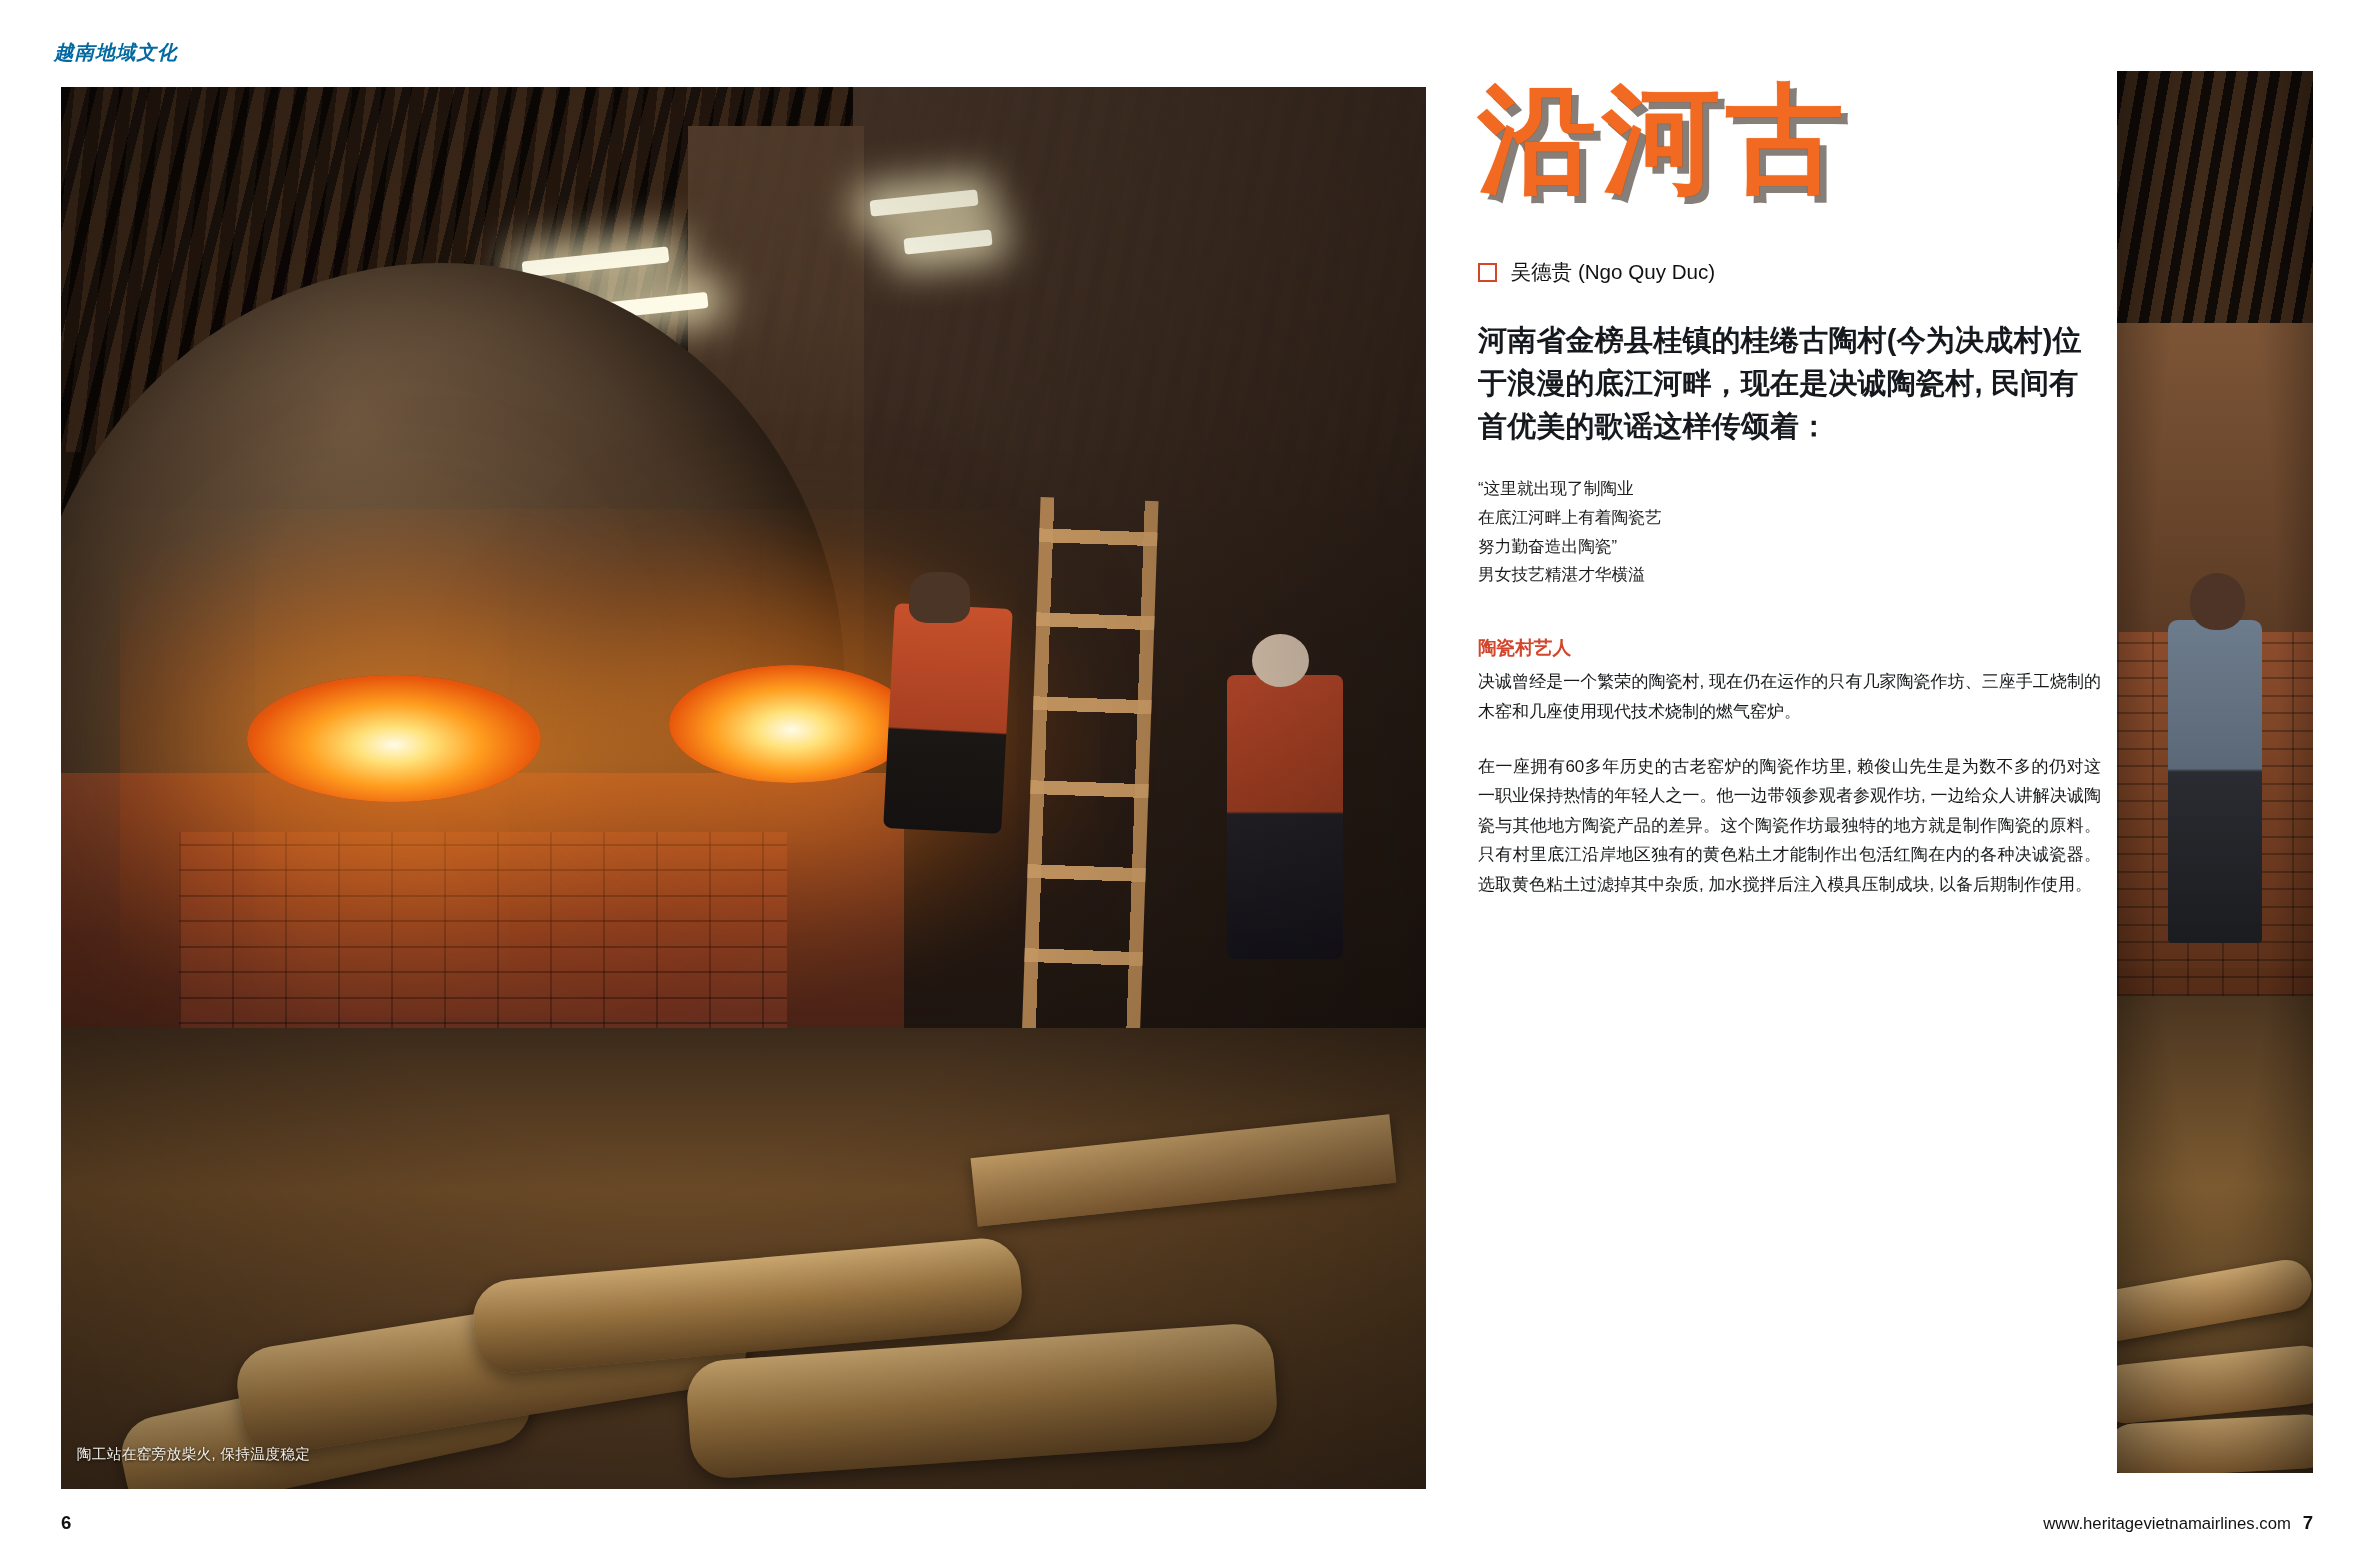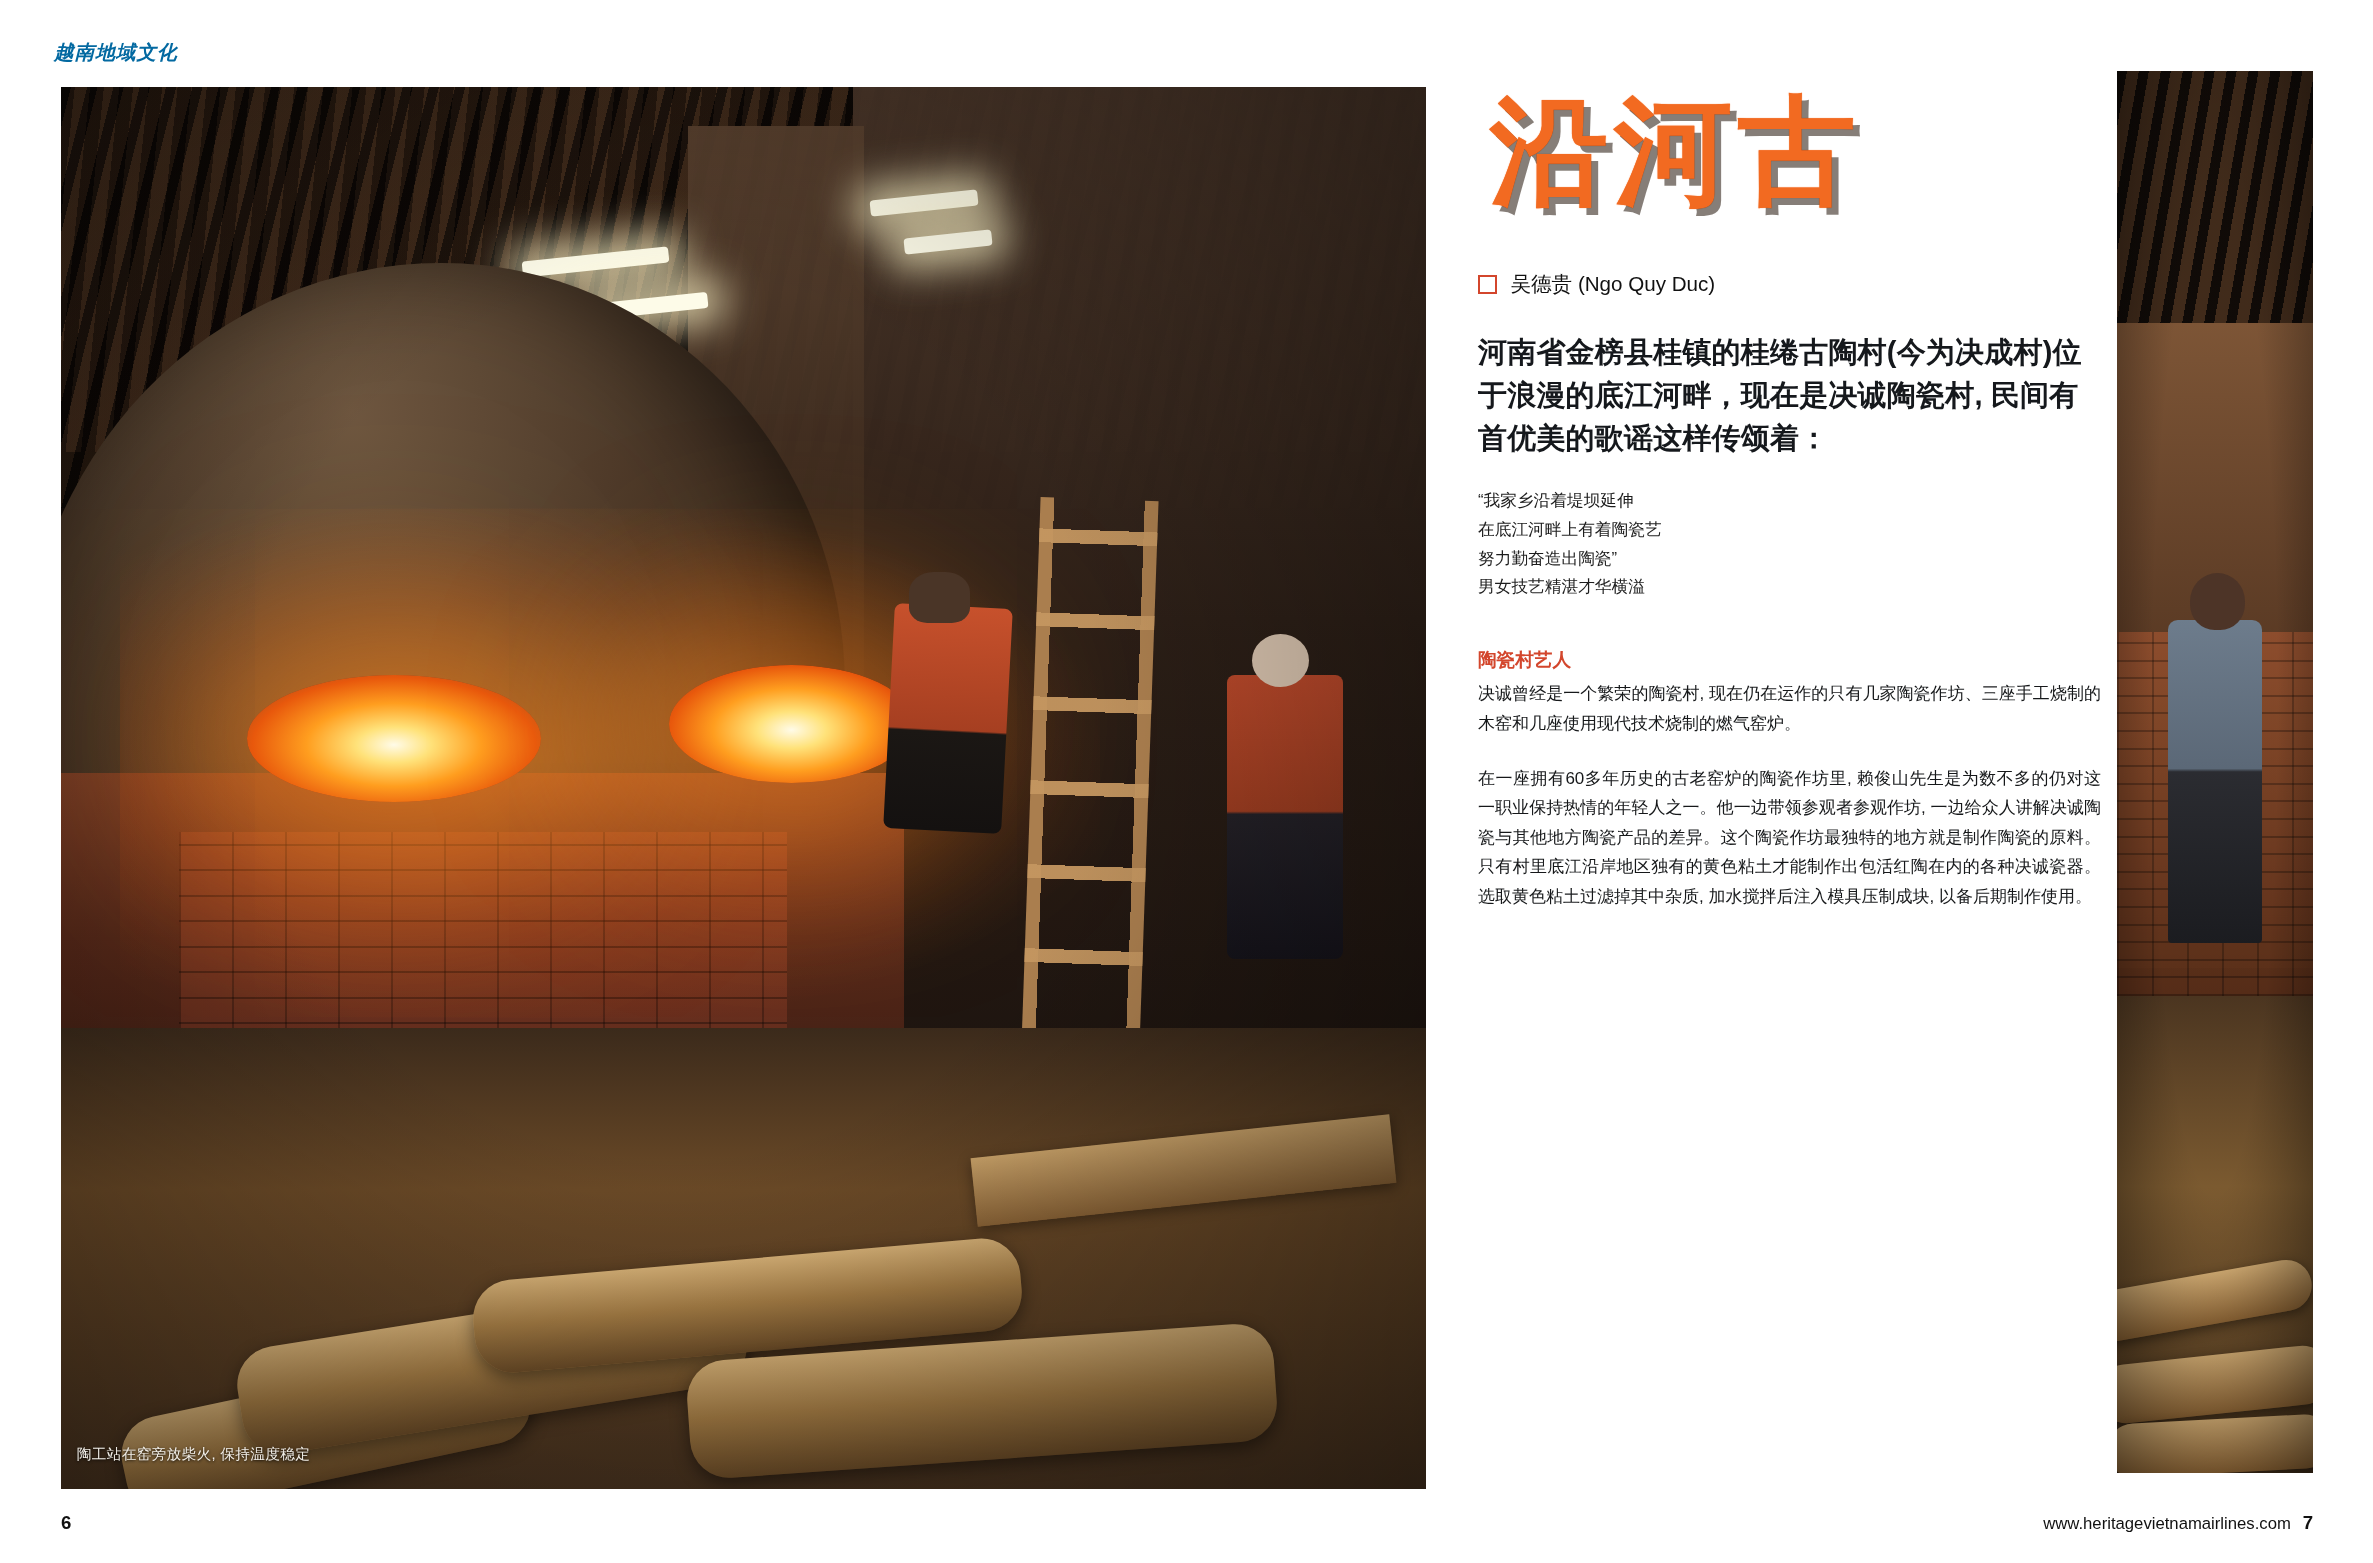--- a/index.html
+++ b/index.html
@@ -256,21 +256,21 @@
     font-weight: bold;
     font-size: 118px;
     line-height: 1.02;
     letter-spacing: 5.9px;
     color: #f26a21;
     -webkit-text-stroke: 3.9px #ffffff;
     paint-order: stroke fill;
     text-shadow:
       6.9px 6.9px 0 rgba(35,20,10,.55),
       0 0 1px #f26a21;
-    margin: 12px;
+    margin: 0;
     padding-top: 7.8px;
   }
   .headline .line2 { display: block; }
 
   .byline {
     display: flex;
     align-items: center;
     gap: 13.7px;
     margin-top: 59px;
     font-size: 20.6px;
@@ -393,21 +393,21 @@
     </h1>
 
     <div class="byline">
       <span class="sq"></span>
       <span>吴德贵 (Ngo Quy Duc)</span>
     </div>
 
     <div class="lede">河南省金榜县桂镇的桂绻古陶村(今为决成村)位于浪漫的底江河畔，现在是决诚陶瓷村, 民间有首优美的歌谣这样传颂着：</div>
 
     <div class="verse">
-      <div>“我家乡沿着堤坝延伸</div>
+      <div>“这里就出现了制陶业</div>
       <div>在底江河畔上有着陶瓷艺</div>
       <div>努力勤奋造出陶瓷”</div>
       <div>男女技艺精湛才华横溢</div>
     </div>
 
 
     <div class="subhead">陶瓷村艺人</div>
     <p class="body-p">决诚曾经是一个繁荣的陶瓷村, 现在仍在运作的只有几家陶瓷作坊、三座手工烧制的木窑和几座使用现代技术烧制的燃气窑炉。</p>
     <p class="body-p">在一座拥有60多年历史的古老窑炉的陶瓷作坊里, 赖俊山先生是为数不多的仍对这一职业保持热情的年轻人之一。他一边带领参观者参观作坊, 一边给众人讲解决诚陶瓷与其他地方陶瓷产品的差异。这个陶瓷作坊最独特的地方就是制作陶瓷的原料。只有村里底江沿岸地区独有的黄色粘土才能制作出包活红陶在内的各种决诚瓷器。选取黄色粘土过滤掉其中杂质, 加水搅拌后注入模具压制成块, 以备后期制作使用。</p>
 

